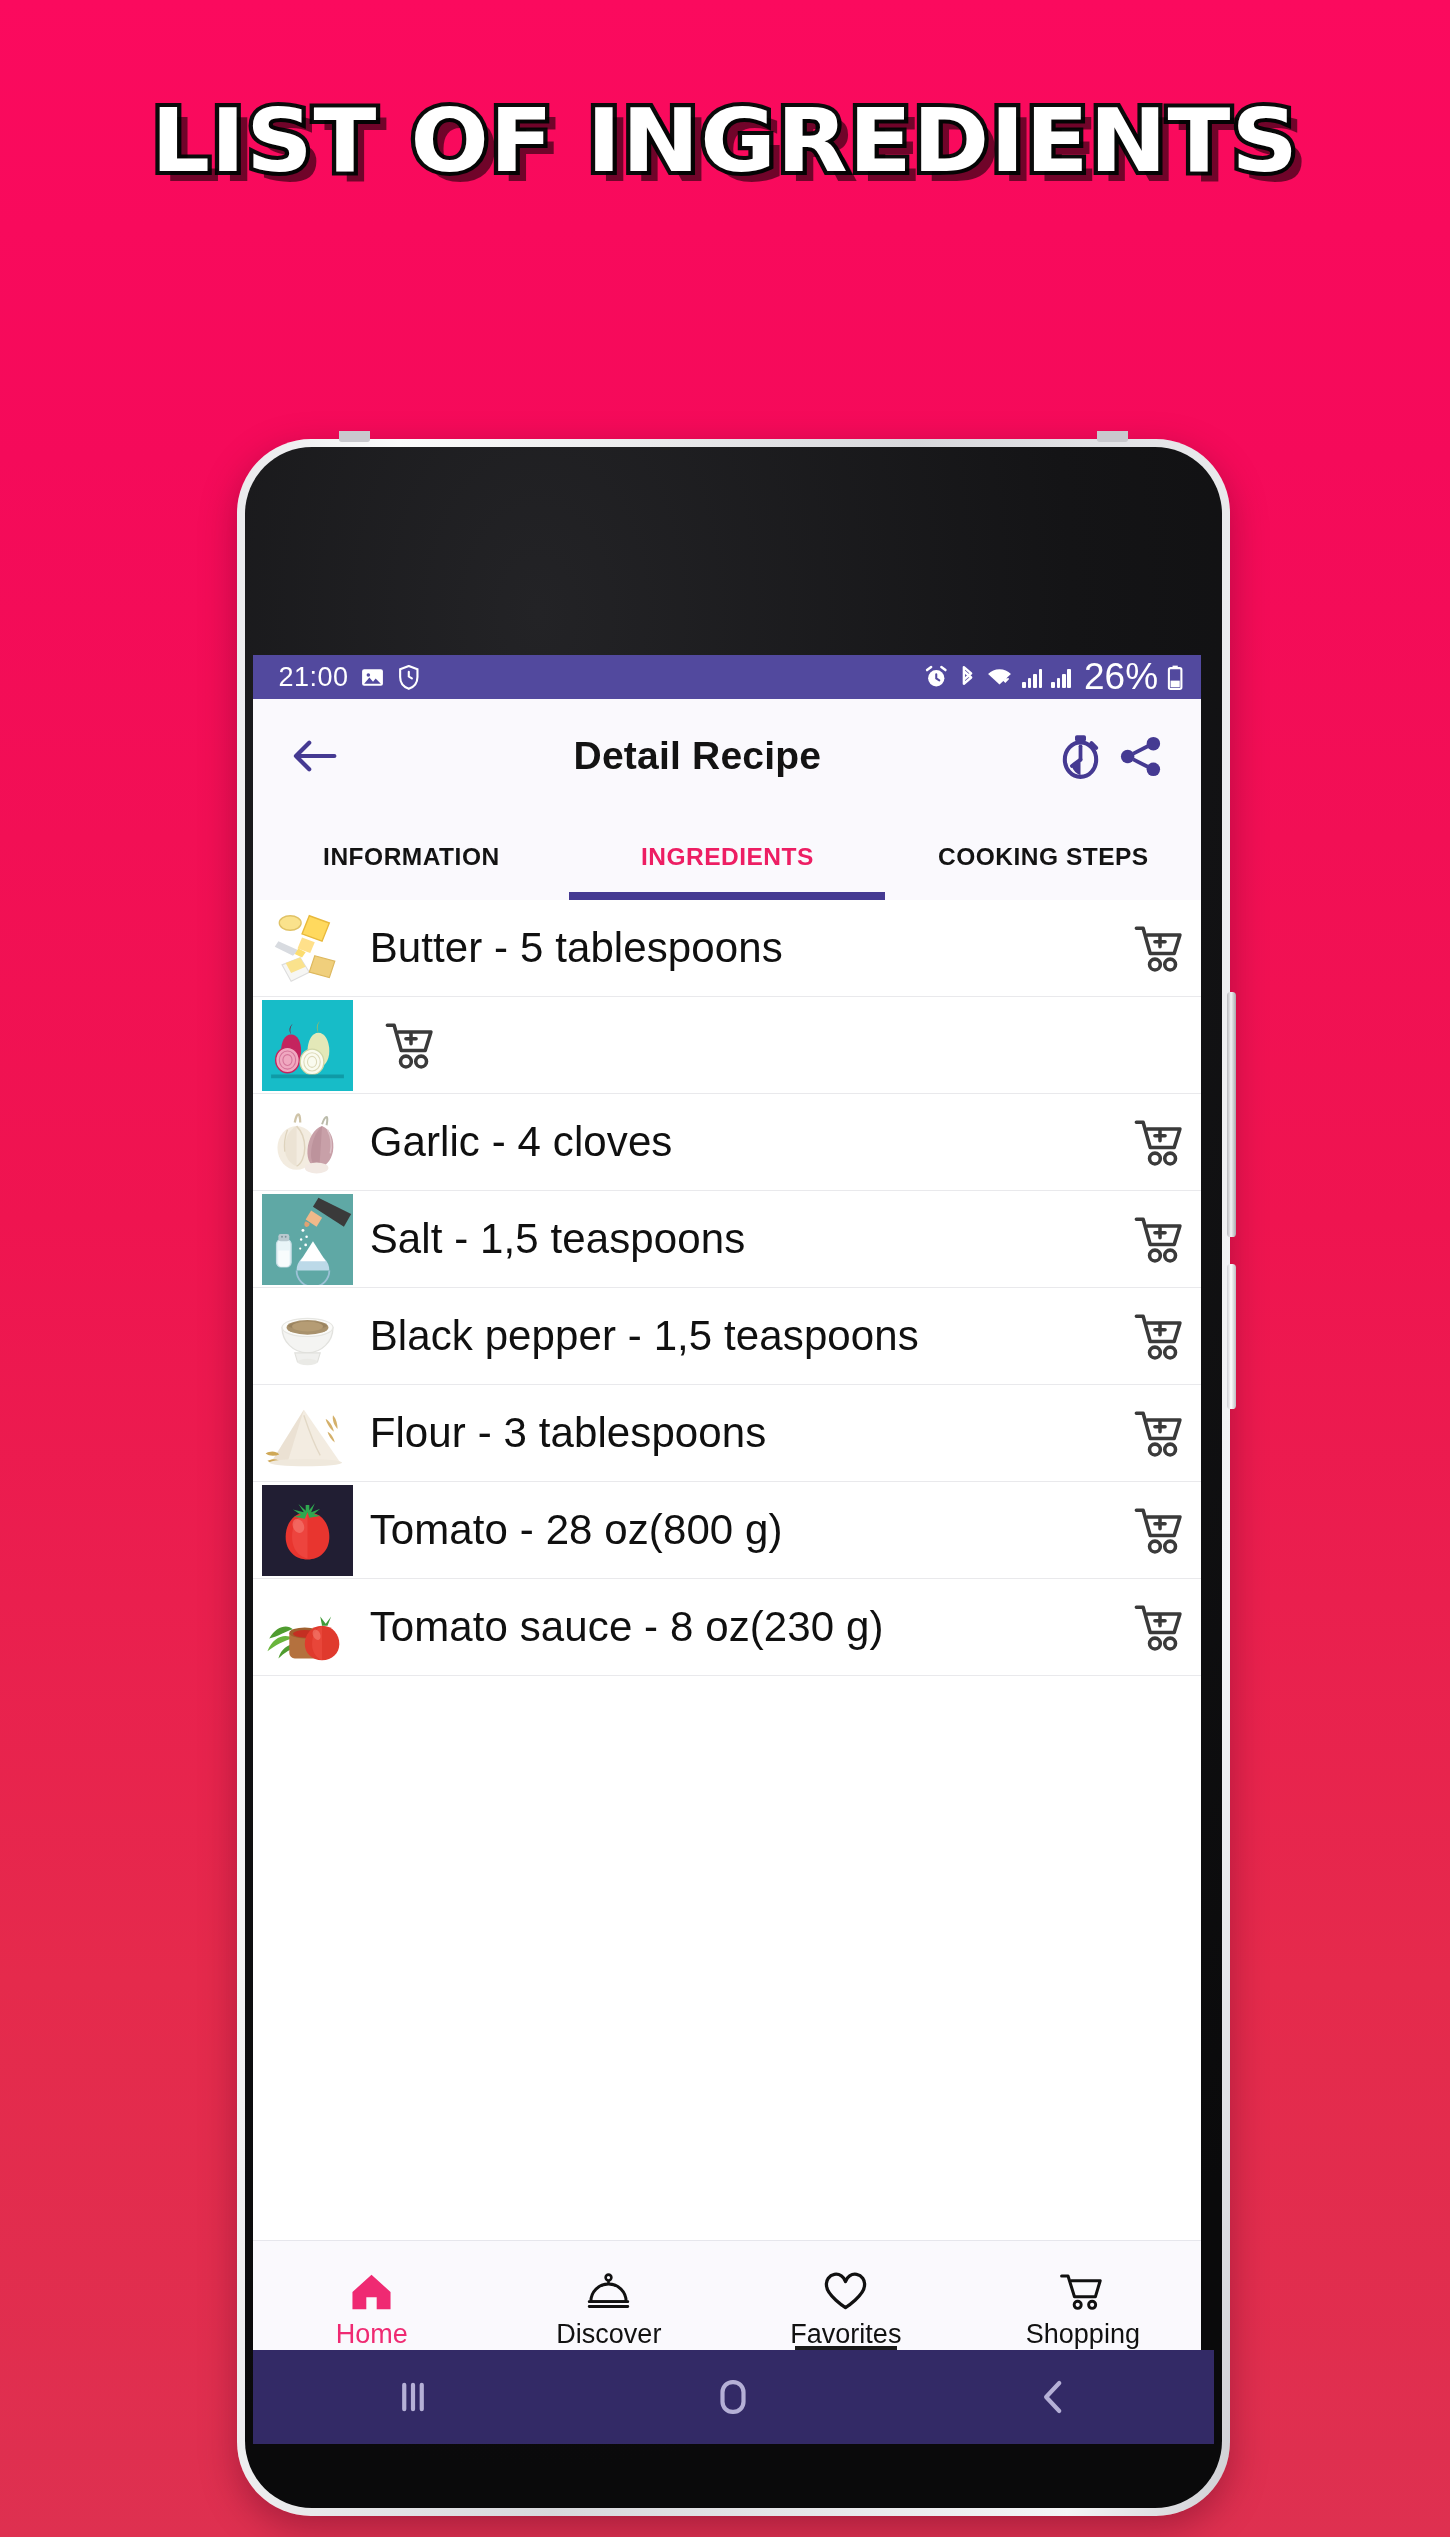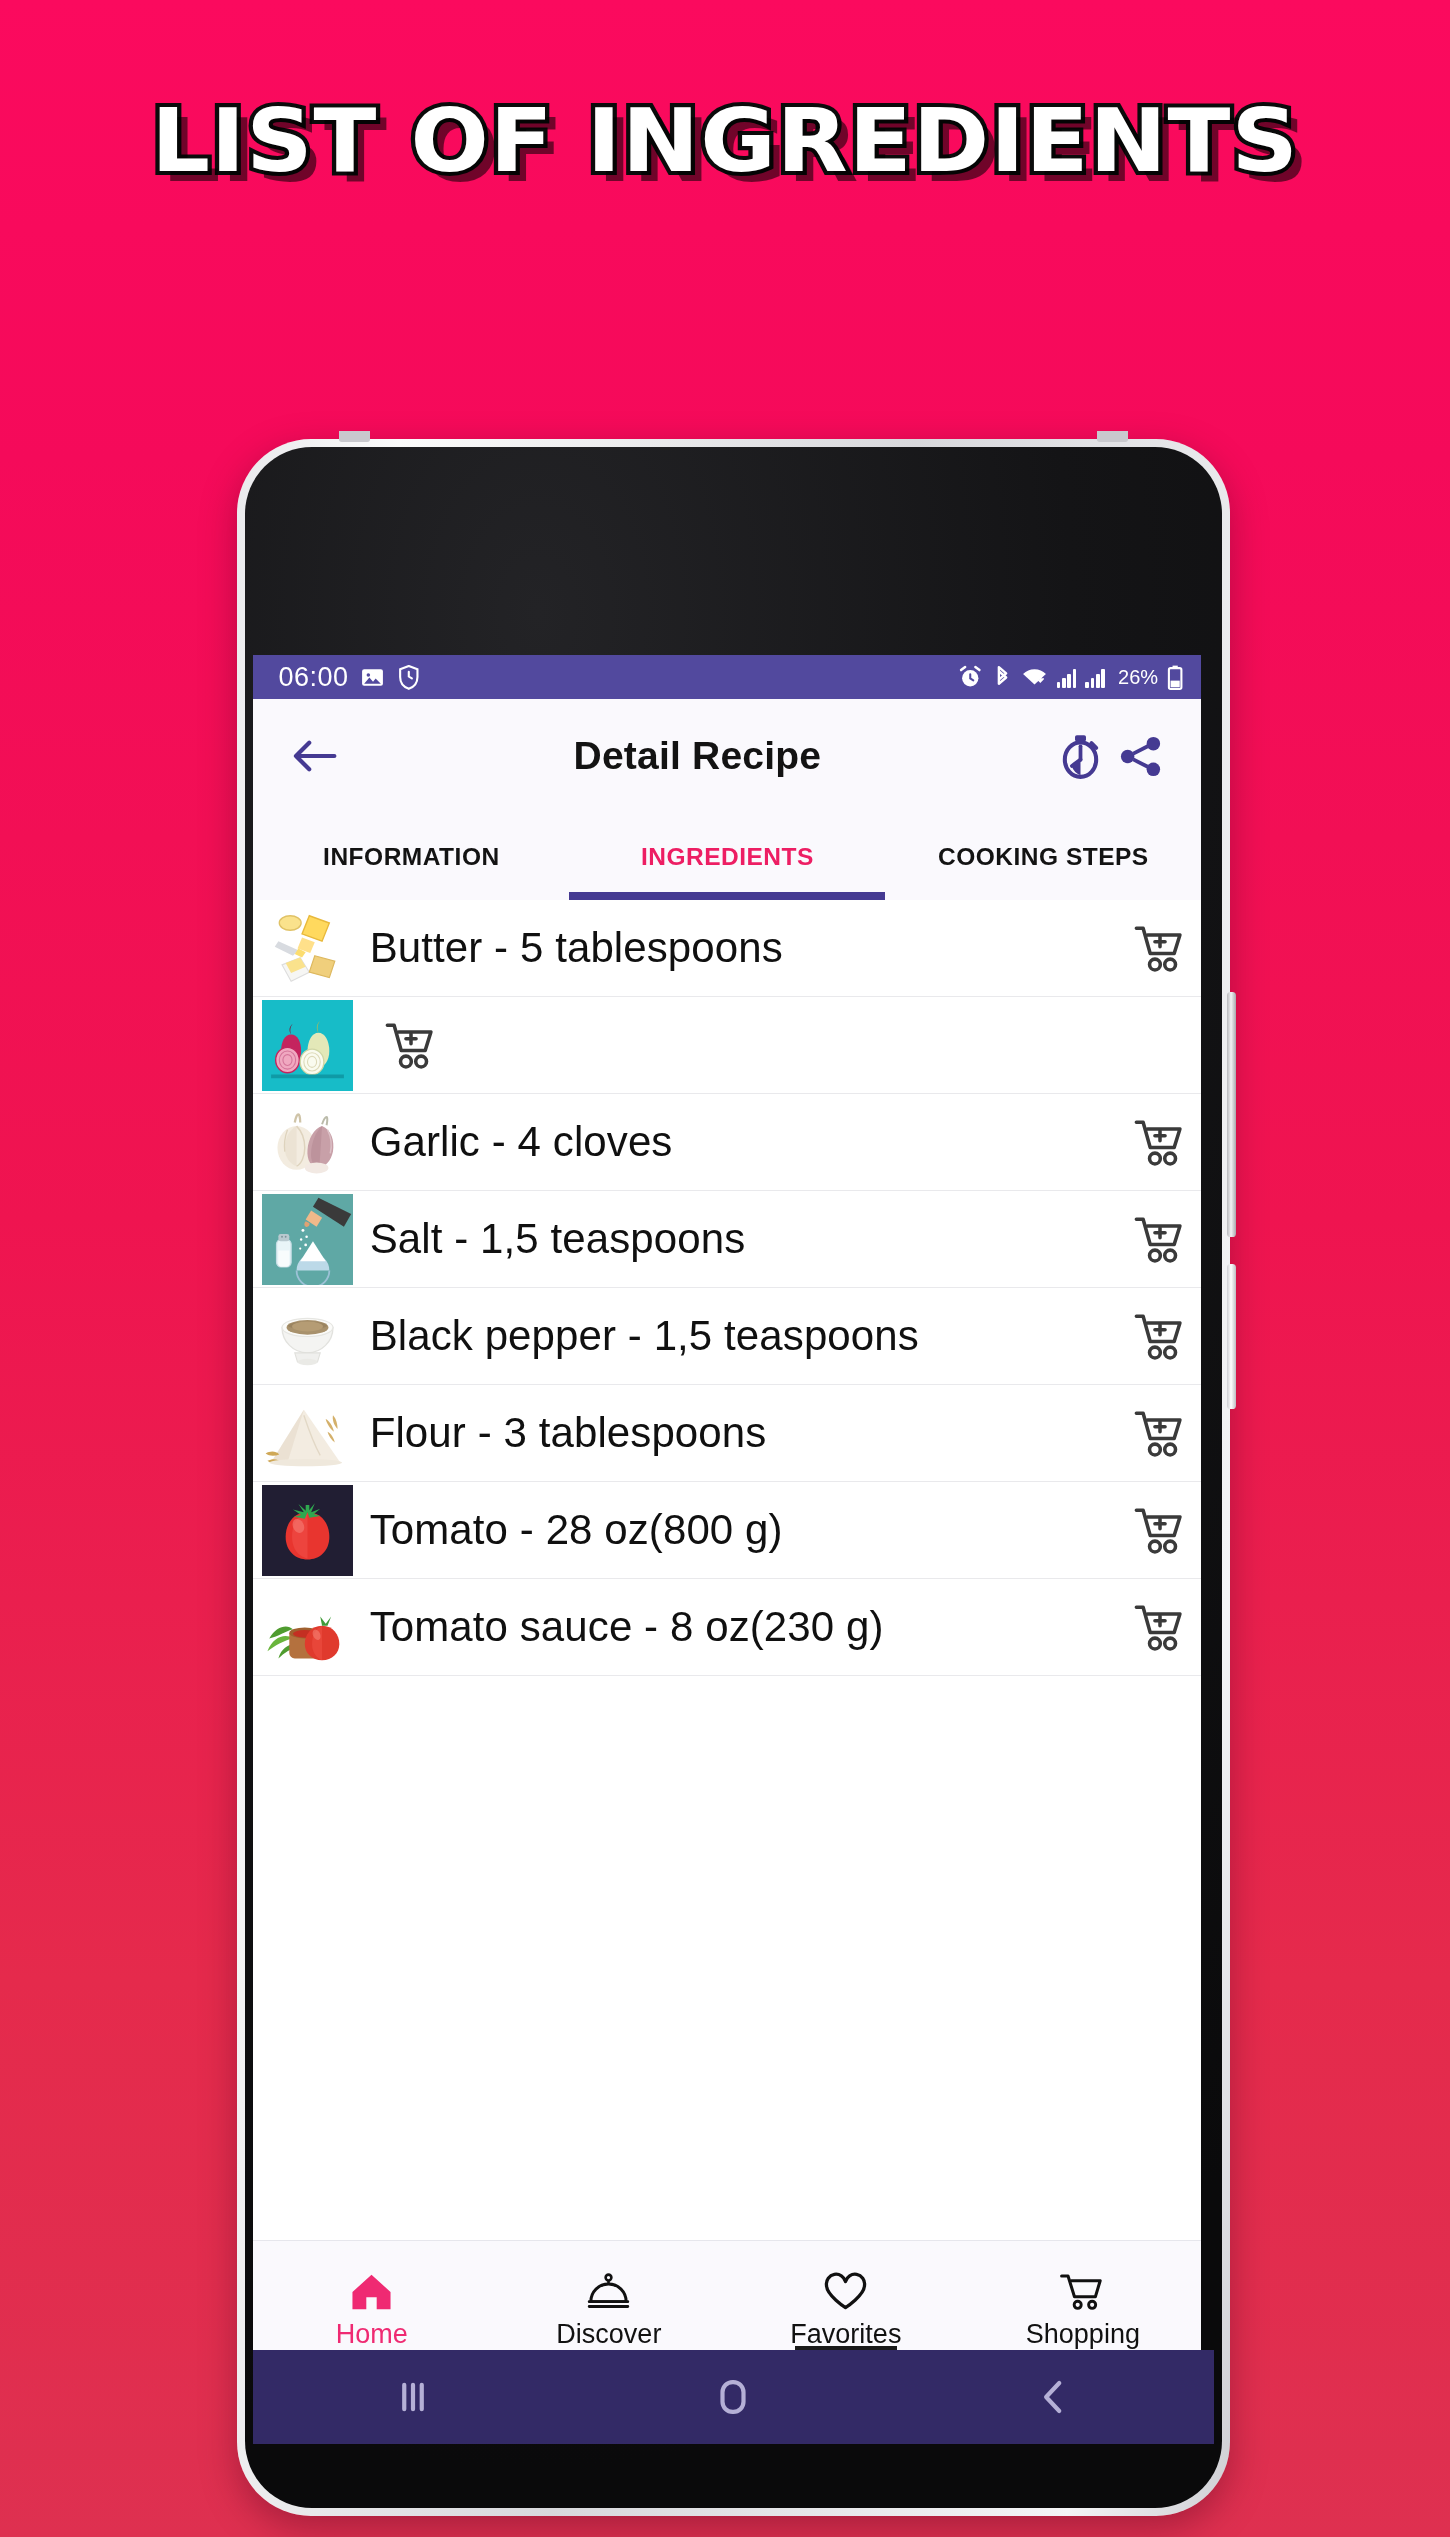--- a/index.html
+++ b/index.html
@@ -83,21 +83,21 @@
   
   .statusbar{
     height:44px;background:#52499e;color:#fff;
     display:flex;align-items:center;justify-content:space-between;
     padding:0 18px 0 25px;font-size:27px;
   }
   .sb-left{display:flex;align-items:center;gap:11.8px;}
   .sb-right{display:flex;align-items:center;gap:9px;}
   .sb-time{font-size:27px;letter-spacing:0.5px;}
   .sb-ico{display:inline-block;line-height:0;}
-  .sb-pct{font-size:20px;margin-left:4px;}
+  .sb-pct{font-size:37px;margin-left:4px;}
   .bars{display:inline-flex;align-items:flex-end;gap:1.8px;height:22px;}
   .bars i{display:block;width:3.6px;background:#fff;border-radius:0.9px;}
   .bars i:nth-child(1){height:6.3px}.bars i:nth-child(2){height:10px}
   .bars i:nth-child(3){height:14.5px}.bars i:nth-child(4){height:19px}
 
   
   .appbar{
     height:100px;background:#faf9fd;
     display:flex;align-items:center;padding:7px 31px;
   }
@@ -185,21 +185,21 @@
 
   <div class="device-body">
     <div class="camera"></div>
     <div class="speaker"></div>
     <div class="speaker-bottom"></div>
 
     <div class="screen">
 
       <div class="statusbar">
         <div class="sb-left">
-          <span class="sb-time">06:00</span>
+          <span class="sb-time">21:00</span>
           <span class="sb-ico">
             <svg width="25" height="25" viewBox="0 0 24 24">
                 <rect x="2" y="4" width="20" height="16" rx="2" fill="#fff"></rect>
                 <circle cx="8" cy="9.5" r="1.7" fill="#52499e"></circle>
                 <path d="M4 18l5-6 3.5 4 2.5-3 5 5z" fill="#52499e"></path>
               </svg>
           </span>
           <span class="sb-ico">
             <svg width="23.6" height="25" viewBox="0 0 22 26">
                 <path d="M11 1l9 3.5v8c0 6.5-4.2 10.6-9 12.3C6.2 23.1 2 19 2 12.5v-8z" fill="none" stroke="#fff" stroke-width="2.2"></path>

